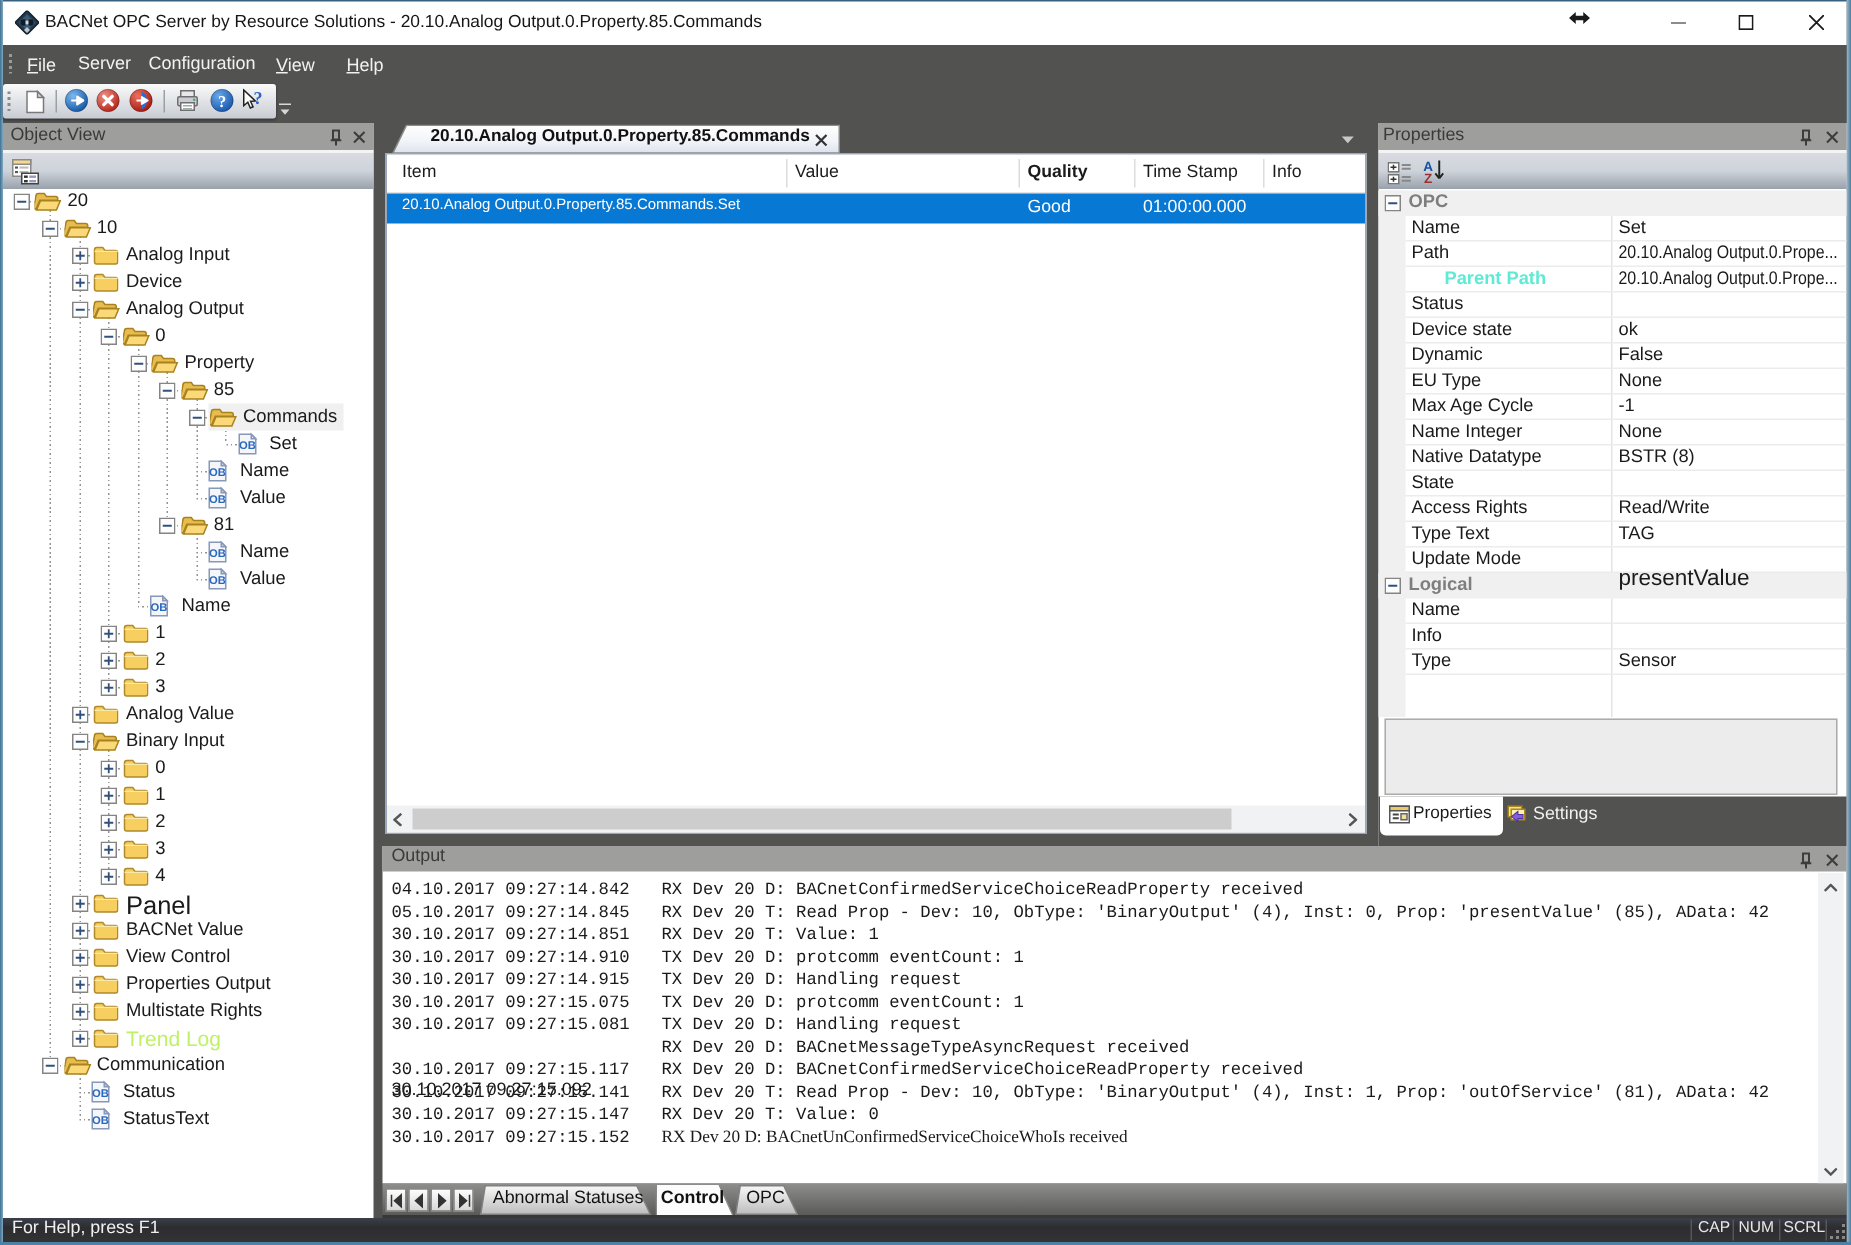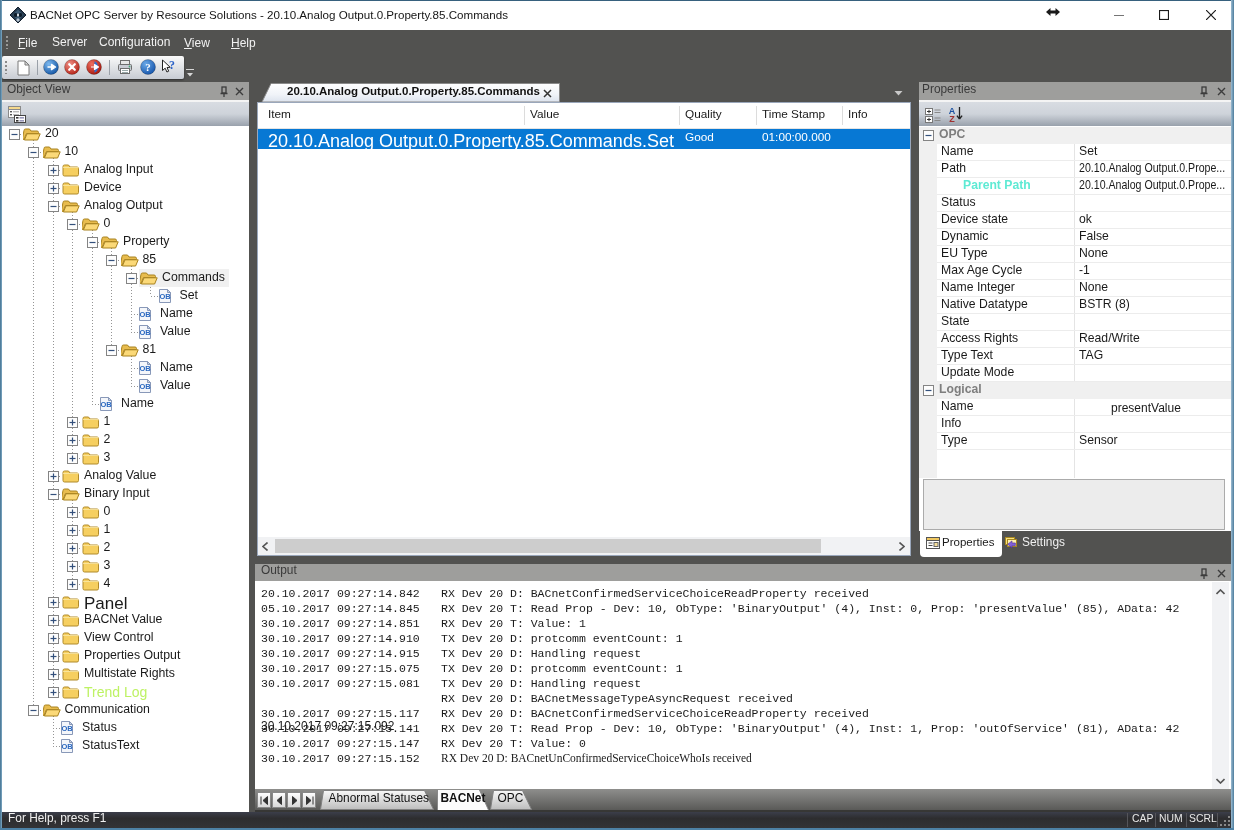--- a/index.html
+++ b/index.html
@@ -503,30 +503,30 @@
 <div class="tx" style="left:287px;top:86.2px;font-size:11.5px;color:#111;font-weight:bold;">20.10.Analog Output.0.Property.85.Commands</div>
 <svg class="a" style="left:543px;top:89px" width="9" height="9" viewBox="0 0 9 9">
     <path d="M1 1 L8 8 M8 1 L1 8" stroke="#333" stroke-width="1.5"></path>
   </svg>
 <svg class="a" style="left:894px;top:90px" width="9" height="6" viewBox="0 0 9 6">
     <path d="M0.5 1 h8 l-4 4.5 z" fill="#c8c8c8"></path>
   </svg>
 <div class="a" style="left:257px;top:102px;width:654px;height:454px;background:#fff;border:1px solid #9aa7bb"></div>
 <div class="tx" style="left:268px;top:109.1px;font-size:11.8px;color:#1a1a1a;font-weight:normal;">Item</div>
 <div class="tx" style="left:530px;top:109.1px;font-size:11.8px;color:#1a1a1a;font-weight:normal;">Value</div>
-<div class="tx" style="left:685px;top:109.1px;font-size:11.8px;color:#1a1a1a;font-weight:normal;text-align:right;">Quality</div>
+<div class="tx" style="left:685px;top:109.1px;font-size:11.8px;color:#1a1a1a;font-weight:bold;text-align:right;">Quality</div>
 <div class="tx" style="left:762px;top:109.1px;font-size:11.8px;color:#1a1a1a;font-weight:normal;">Time Stamp</div>
 <div class="tx" style="left:848px;top:109.1px;font-size:11.8px;color:#1a1a1a;font-weight:normal;">Info</div>
 <div class="a" style="left:524px;top:106px;width:1px;height:19px;background:#dcdcdc"></div>
 <div class="a" style="left:679px;top:106px;width:1px;height:19px;background:#dcdcdc"></div>
 <div class="a" style="left:756px;top:106px;width:1px;height:19px;background:#dcdcdc"></div>
 <div class="a" style="left:842px;top:106px;width:1px;height:19px;background:#dcdcdc"></div>
 <div class="a" style="left:258px;top:128px;width:652px;height:1px;background:#e4e4e4"></div>
 <div class="a" style="left:258px;top:129px;width:652px;height:20px;background:#0778d4"></div>
-<div class="tx" style="left:268px;top:132.1px;font-size:18px;color:#fff;font-weight:normal;">20.10.Analog Output.0.Property.85.Commands.Set</div>
+<div class="tx" style="left:268px;top:132.1px;font-size:10px;color:#fff;font-weight:normal;">20.10.Analog Output.0.Property.85.Commands.Set</div>
 <div class="tx" style="left:685px;top:132.1px;font-size:11.8px;color:#fff;font-weight:normal;">Good</div>
 <div class="tx" style="left:762px;top:132.1px;font-size:11.8px;color:#fff;font-weight:normal;">01:00:00.000</div>
 <div class="a" style="left:258px;top:537px;width:652px;height:18px;background:#f1f2f4"></div>
 <div class="a" style="left:275px;top:539px;width:546px;height:14px;background:#cdcdcd"></div>
 <svg class="a" style="left:262px;top:542px" width="6" height="9" viewBox="0 0 6 9">
     <path d="M5.5 0.5 L1 4.5 L5.5 8.5" stroke="#555" stroke-width="1.6" fill="none"></path>
   </svg>
 <svg class="a" style="left:899px;top:542px" width="6" height="9" viewBox="0 0 6 9">
     <path d="M0.5 0.5 L5 4.5 L0.5 8.5" stroke="#555" stroke-width="1.6" fill="none"></path>
   </svg>
@@ -604,21 +604,21 @@
 <div class="a" style="left:937px;top:381px;width:294px;height:1px;background:#ececec"></div>
 <div class="tx" style="left:941px;top:366.4px;font-size:12.2px;color:#1a1a1a;font-weight:normal;">Update Mode</div>
 <div class="a" style="left:919px;top:382px;width:312px;height:17px;background:#f0f0f0"></div>
 <svg class="a" style="left:923px;top:385px" width="11" height="11" viewBox="0 0 11 11">
     <rect x="0.5" y="0.5" width="10" height="10" fill="#fdfdfd" stroke="#848484"></rect>
     <path d="M2.5 5.5 h6" stroke="#33507c" stroke-width="1.2"></path>
   </svg>
 <div class="tx" style="left:939px;top:383.4px;font-size:12.2px;color:#7e7e7e;font-weight:bold;">Logical</div>
 <div class="a" style="left:937px;top:415px;width:294px;height:1px;background:#ececec"></div>
 <div class="tx" style="left:941px;top:400.4px;font-size:12.2px;color:#1a1a1a;font-weight:normal;">Name</div>
-<div class="tx" style="left:1079px;top:402px;font-size:12px;color:#1a1a1a;margin-left:32px;">presentValue</div>
+<div class="tx" style="left:1079px;top:378px;font-size:15px;color:#1a1a1a;">presentValue</div>
 <div class="a" style="left:937px;top:432px;width:294px;height:1px;background:#ececec"></div>
 <div class="tx" style="left:941px;top:417.4px;font-size:12.2px;color:#1a1a1a;font-weight:normal;">Info</div>
 <div class="a" style="left:937px;top:449px;width:294px;height:1px;background:#ececec"></div>
 <div class="tx" style="left:941px;top:434.4px;font-size:12.2px;color:#1a1a1a;font-weight:normal;">Type</div>
 <div class="tx" style="left:1079px;top:434.4px;font-size:12.2px;color:#1a1a1a;">Sensor</div>
 <div class="a" style="left:923px;top:479px;width:302px;height:51px;background:#ececec;border:1px solid #ababab"></div>
 <div class="a" style="left:919px;top:531px;width:312px;height:33px;background:#525250"></div>
 <div class="a" style="left:920px;top:531px;width:82px;height:26px;background:#fff;border-radius:0 0 4px 4px"></div>
 <svg class="a" style="left:925px;top:535px" width="16" height="16" viewBox="0 0 16 16">
     <rect x="1.5" y="2.5" width="13" height="11" fill="#fff" stroke="#555"></rect>
@@ -638,21 +638,21 @@
 <div class="tx" style="left:261px;top:565.0px;font-size:11.9px;color:#3a3a3a;font-weight:normal;">Output</div>
 <svg class="a" style="left:1199px;top:568px" width="10" height="12" viewBox="0 0 10 12">
     <g stroke="#3c3c3c" stroke-width="1.3" fill="none">
       <rect x="3" y="1" width="4" height="6" fill="none"></rect>
       <path d="M1.5 7.5 h7 M5 7.5 v3.5"></path>
     </g>
   </svg>
 <svg class="a" style="left:1217px;top:569px" width="9" height="9" viewBox="0 0 9 9">
     <path d="M1 1 L8 8 M8 1 L1 8" stroke="#3c3c3c" stroke-width="1.4"></path>
   </svg>
-<div class="tx" style="left:261px;top:587.5px;font-size:11.5px;font-family:'Liberation Mono',monospace;color:#1a1a1a">20.10.2017 09:27:14.842</div>
+<div class="tx" style="left:261px;top:587.5px;font-size:11.5px;font-family:'Liberation Mono',monospace;color:#1a1a1a">04.10.2017 09:27:14.842</div>
 <div class="tx" style="left:441px;top:587.5px;font-size:11.5px;font-family:'Liberation Mono',monospace;color:#1a1a1a">RX Dev 20 D: BACnetConfirmedServiceChoiceReadProperty received</div>
 <div class="tx" style="left:261px;top:602.5px;font-size:11.5px;font-family:'Liberation Mono',monospace;color:#1a1a1a">05.10.2017 09:27:14.845</div>
 <div class="tx" style="left:441px;top:602.5px;font-size:11.5px;font-family:'Liberation Mono',monospace;color:#1a1a1a">RX Dev 20 T: Read Prop - Dev: 10, ObType: 'BinaryOutput' (4), Inst: 0, Prop: 'presentValue' (85), AData: 42</div>
 <div class="tx" style="left:261px;top:617.5px;font-size:11.5px;font-family:'Liberation Mono',monospace;color:#1a1a1a">30.10.2017 09:27:14.851</div>
 <div class="tx" style="left:441px;top:617.5px;font-size:11.5px;font-family:'Liberation Mono',monospace;color:#1a1a1a">RX Dev 20 T: Value: 1</div>
 <div class="tx" style="left:261px;top:632.5px;font-size:11.5px;font-family:'Liberation Mono',monospace;color:#1a1a1a">30.10.2017 09:27:14.910</div>
 <div class="tx" style="left:441px;top:632.5px;font-size:11.5px;font-family:'Liberation Mono',monospace;color:#1a1a1a">TX Dev 20 D: protcomm eventCount: 1</div>
 <div class="tx" style="left:261px;top:647.5px;font-size:11.5px;font-family:'Liberation Mono',monospace;color:#1a1a1a">30.10.2017 09:27:14.915</div>
 <div class="tx" style="left:441px;top:647.5px;font-size:11.5px;font-family:'Liberation Mono',monospace;color:#1a1a1a">TX Dev 20 D: Handling request</div>
 <div class="tx" style="left:261px;top:662.5px;font-size:11.5px;font-family:'Liberation Mono',monospace;color:#1a1a1a">30.10.2017 09:27:15.075</div>
@@ -701,21 +701,21 @@
         <stop offset="1" stop-color="#bdbdbd"></stop>
       </linearGradient>
     </defs>
     <path d="M3.5 0.5 L104.5 0.5 L113.5 19.5 L0.5 19.5 Z" fill="url(#btg320)" stroke="#808080" stroke-width="1"></path>
   </svg>
 <div class="tx" style="left:328.5px;top:793.0px;font-size:11.9px;color:#111;font-weight:normal;">Abnormal Statuses</div>
 <svg class="a" style="left:437px;top:790px" width="54" height="21" viewBox="0 0 54 21">
     <path d="M0.5 0 L42.5 0 L51.5 20 L0.5 20 Z" fill="#fcfcfc" stroke="none"></path>
     <path d="M0.5 20 L0.5 0 M42.5 0 L51.5 20" stroke="#888" stroke-width="1"></path>
   </svg>
-<div class="tx" style="left:440.5px;top:793.0px;font-size:11.9px;color:#111;font-weight:bold;">BACNet</div>
+<div class="tx" style="left:440.5px;top:793.0px;font-size:11.9px;color:#111;font-weight:bold;">Control</div>
 <svg class="a" style="left:490px;top:790px" width="44" height="21" viewBox="0 0 44 21">
     <defs>
       <linearGradient id="btg490" x1="0" y1="0" x2="0" y2="1">
         <stop offset="0" stop-color="#f8f8f8"></stop>
         <stop offset="1" stop-color="#bdbdbd"></stop>
       </linearGradient>
     </defs>
     <path d="M3.5 0.5 L32.5 0.5 L41.5 19.5 L0.5 19.5 Z" fill="url(#btg490)" stroke="#808080" stroke-width="1"></path>
   </svg>
 <div class="tx" style="left:497.5px;top:793.0px;font-size:11.9px;color:#111;font-weight:normal;">OPC</div>

